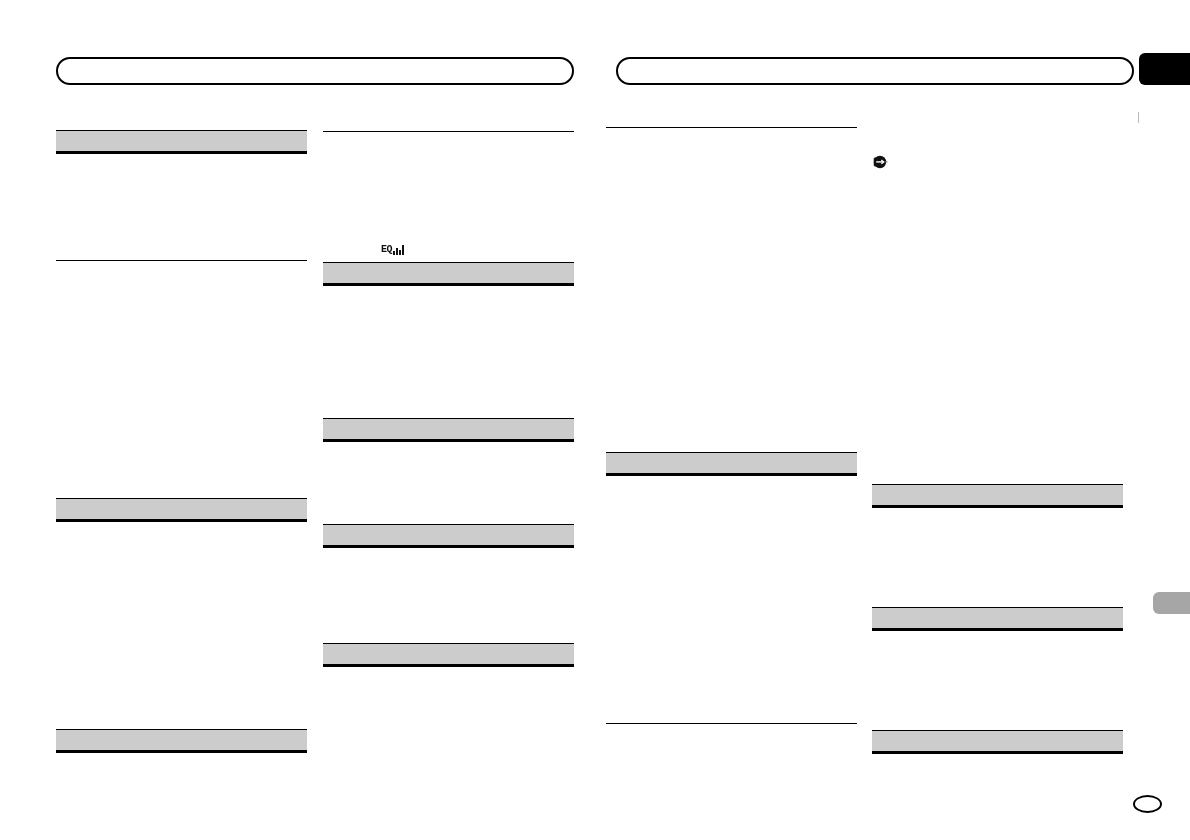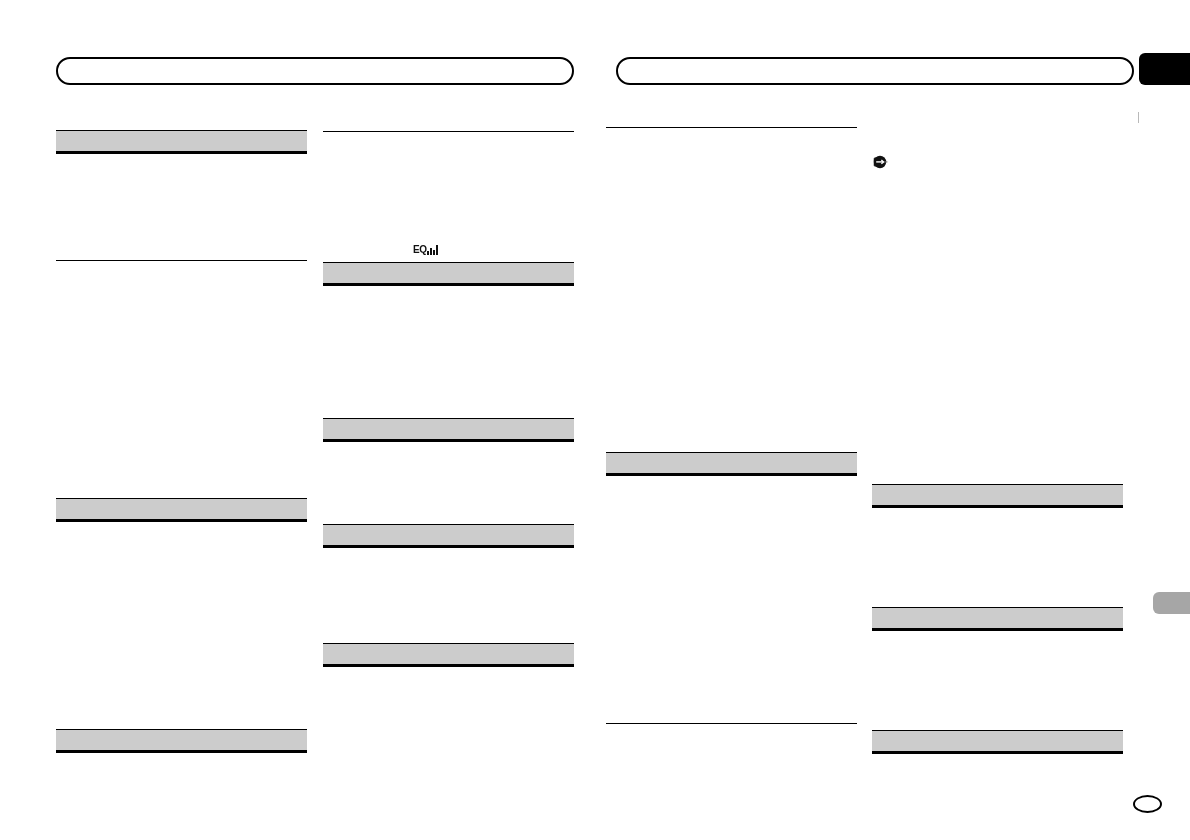--- a/index.html
+++ b/index.html
@@ -70,27 +70,26 @@
 
   
   .eq-icon {
     position: absolute;
     display: flex;
     align-items: flex-end;
     height: 12px;
     line-height: 1;
   }
   .eq-icon .eq-text {
-    font-family: Liberation Sans, sans-serif;
+    font-family: Liberation Mono, monospace;
     font-size: 10px;
     font-weight: bold;
     color: #111111;
     letter-spacing: -0.5px;
     line-height: 11px;
-    margin-left: 32px;
   }
   .eq-icon .eq-bars {
     display: flex;
     align-items: flex-end;
     gap: 1px;
     margin-left: 1px;
     height: 11px;
   }
   .eq-icon .eq-bars i {
     display: block;

